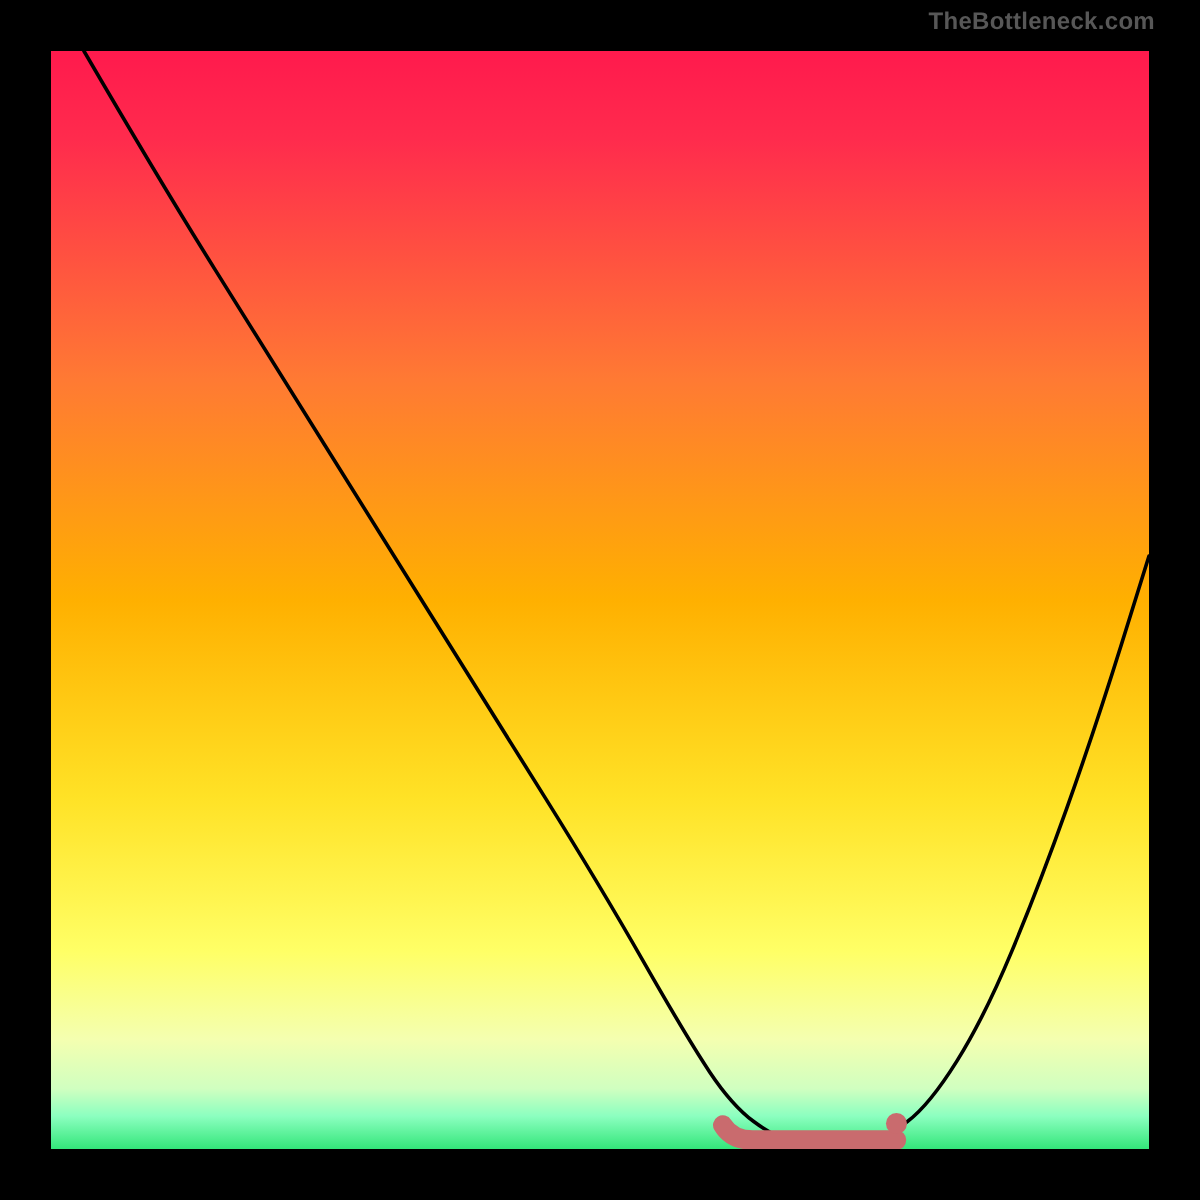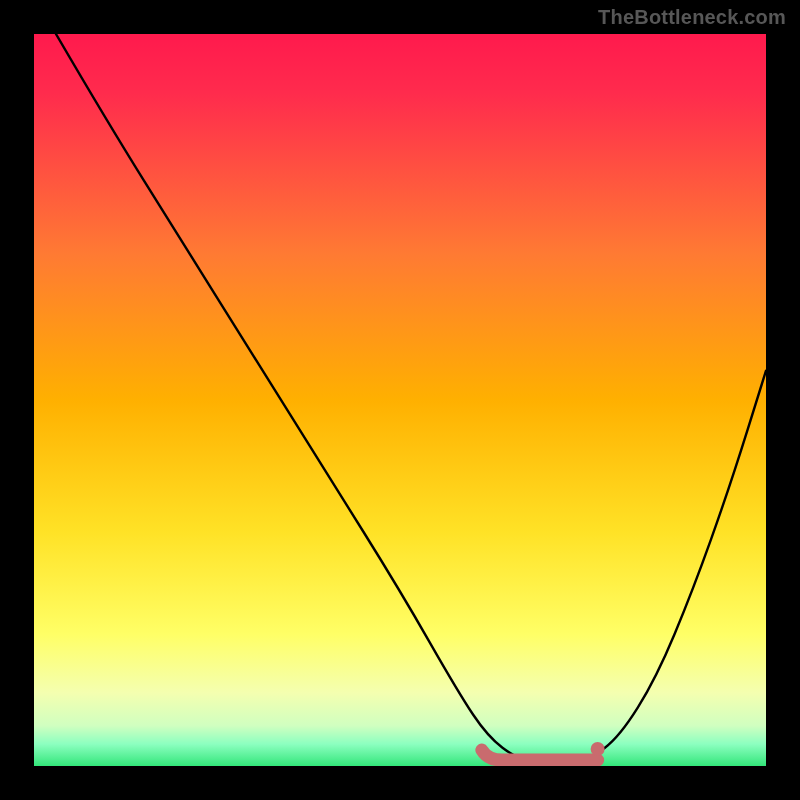--- a/index.html
+++ b/index.html
@@ -11,23 +11,23 @@
     overflow: hidden;
   }
   .container {
     position: relative;
     width: 800px;
     height: 800px;
   }
   .watermark {
     position: absolute;
     top: 6px;
-    right: 14px;
+    right: 30px;
     font-family: Arial, Helvetica, sans-serif;
-    font-size: 20px;
+    font-size: 16px;
     font-weight: 600;
     color: #575757;
     letter-spacing: 0.2px;
     z-index: 10;
   }
   .plot-area {
     position: absolute;
     left: 34px;
     top: 34px;
     width: 732px;

